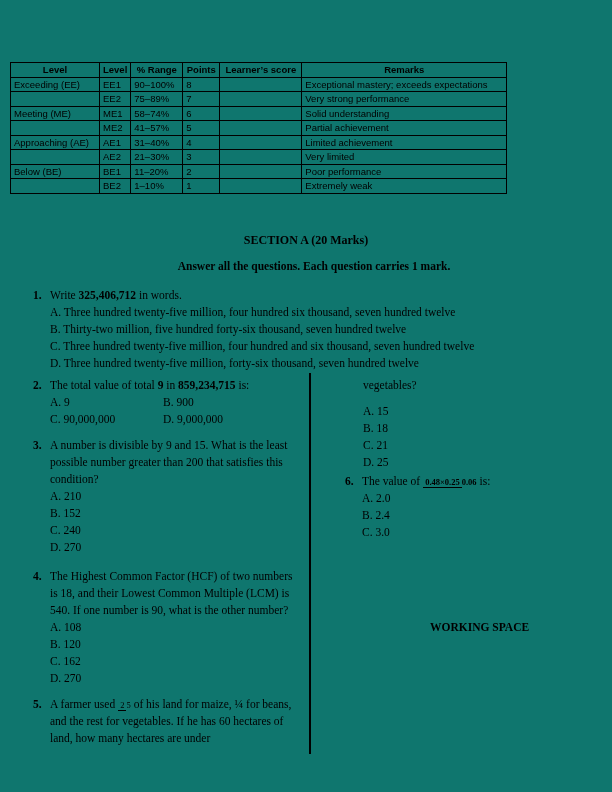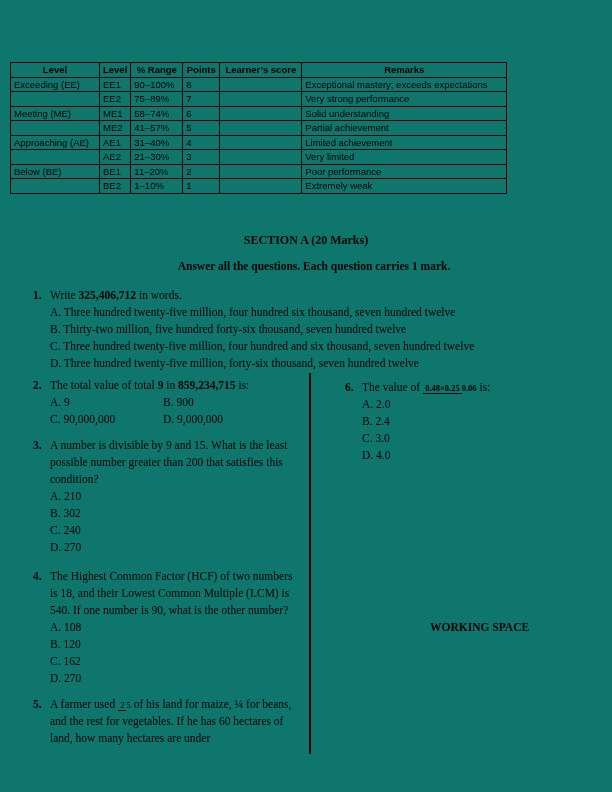--- a/index.html
+++ b/index.html
@@ -164,21 +164,21 @@
           <div class="opt">D. 9,000,000</div>
         </div>
       </div>
     </div>
 
     <div class="q">
       <div class="qnum">3.</div>
       <div class="qbody">
         <div class="stem">A number is divisible by 9 and 15. What is the least possible number greater than 200 that satisfies this condition?</div>
         <div class="opt">A. 210</div>
-        <div class="opt">B. 302</div>
+        <div class="opt">B. 152</div>
         <div class="opt">C. 240</div>
         <div class="opt">D. 270</div>
       </div>
     </div>
 
     <div class="q" style="margin-top:12px;">
       <div class="qnum">4.</div>
       <div class="qbody">
         <div class="stem">The Highest Common Factor (HCF) of two numbers is 18, and their Lowest Common Multiple (LCM) is 540. If one number is 90, what is the other number?</div>
         <div class="opt">A. 108</div>
@@ -197,32 +197,40 @@
             </span><span>of his land for maize, ¼ for beans, and the rest for vegetables. If he has 60 hectares of land, how many hectares are under</span></div>
       </div>
     </div>
 
   </div>
 
   <div id="divider"></div>
 
   <div id="col-right">
 
+    <div class="cont-block">
+      <div class="stem q" style="display:block;">vegetables?</div>
+      <div class="q" style="display:block;">
+        <div class="opt">A. 15</div>
+        <div class="opt">B. 18</div>
+        <div class="opt">C. 21</div>
+        <div class="opt">D. 25</div>
+      </div>
+    </div>
 
     <div id="q6" class="q">
       <div class="qnum">6.</div>
       <div class="qbody">
         <div class="stem"><span>The value of</span><span class="frac bold">
               <span class="fnum">0.48×0.25</span>
               <span>0.06</span>
             </span><span>is:</span></div>
         <div class="opt">A. 2.0</div>
         <div class="opt">B. 2.4</div>
         <div class="opt">C. 3.0</div>
-        <div class="opt">D. 4.0</div>
       </div>
     </div>
 
   </div>
 
   <div id="working-space">WORKING SPACE</div>
 
 </div>
 
 </body></html>

